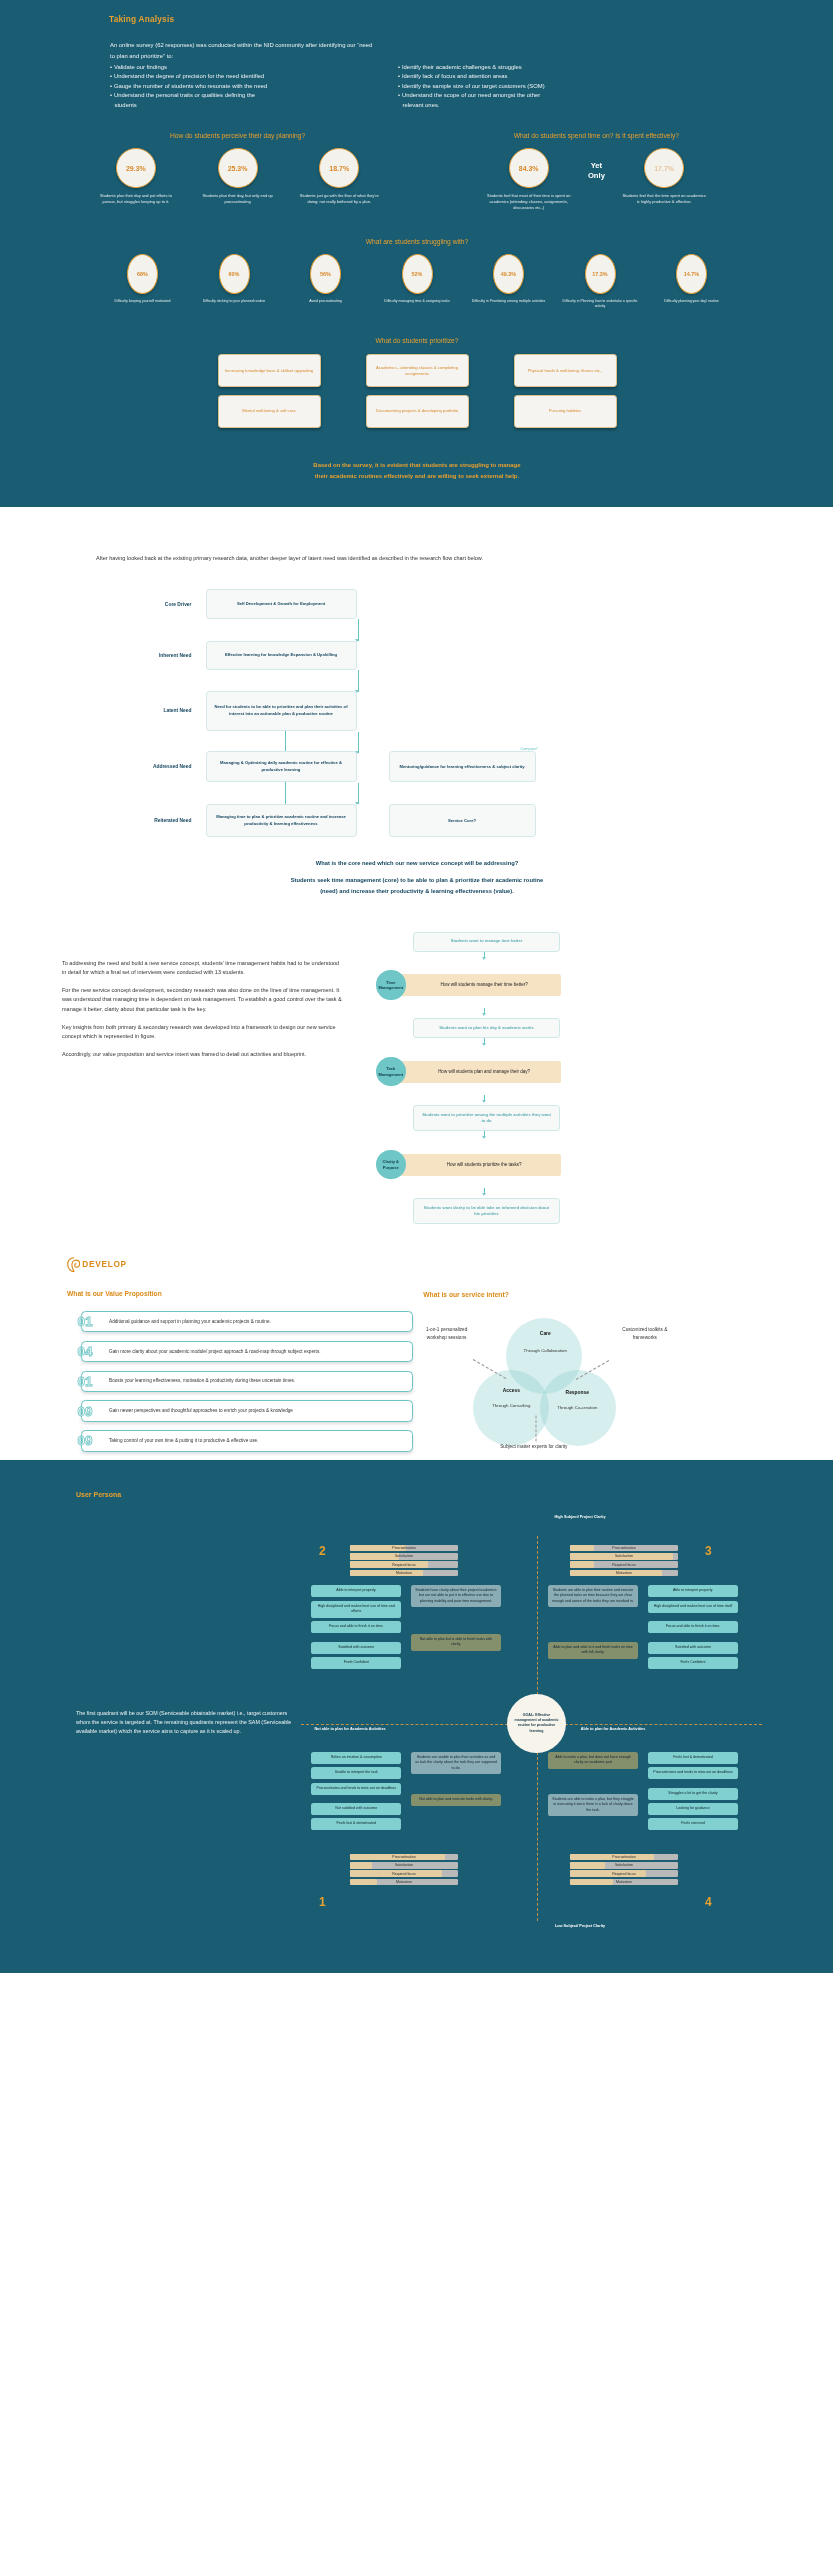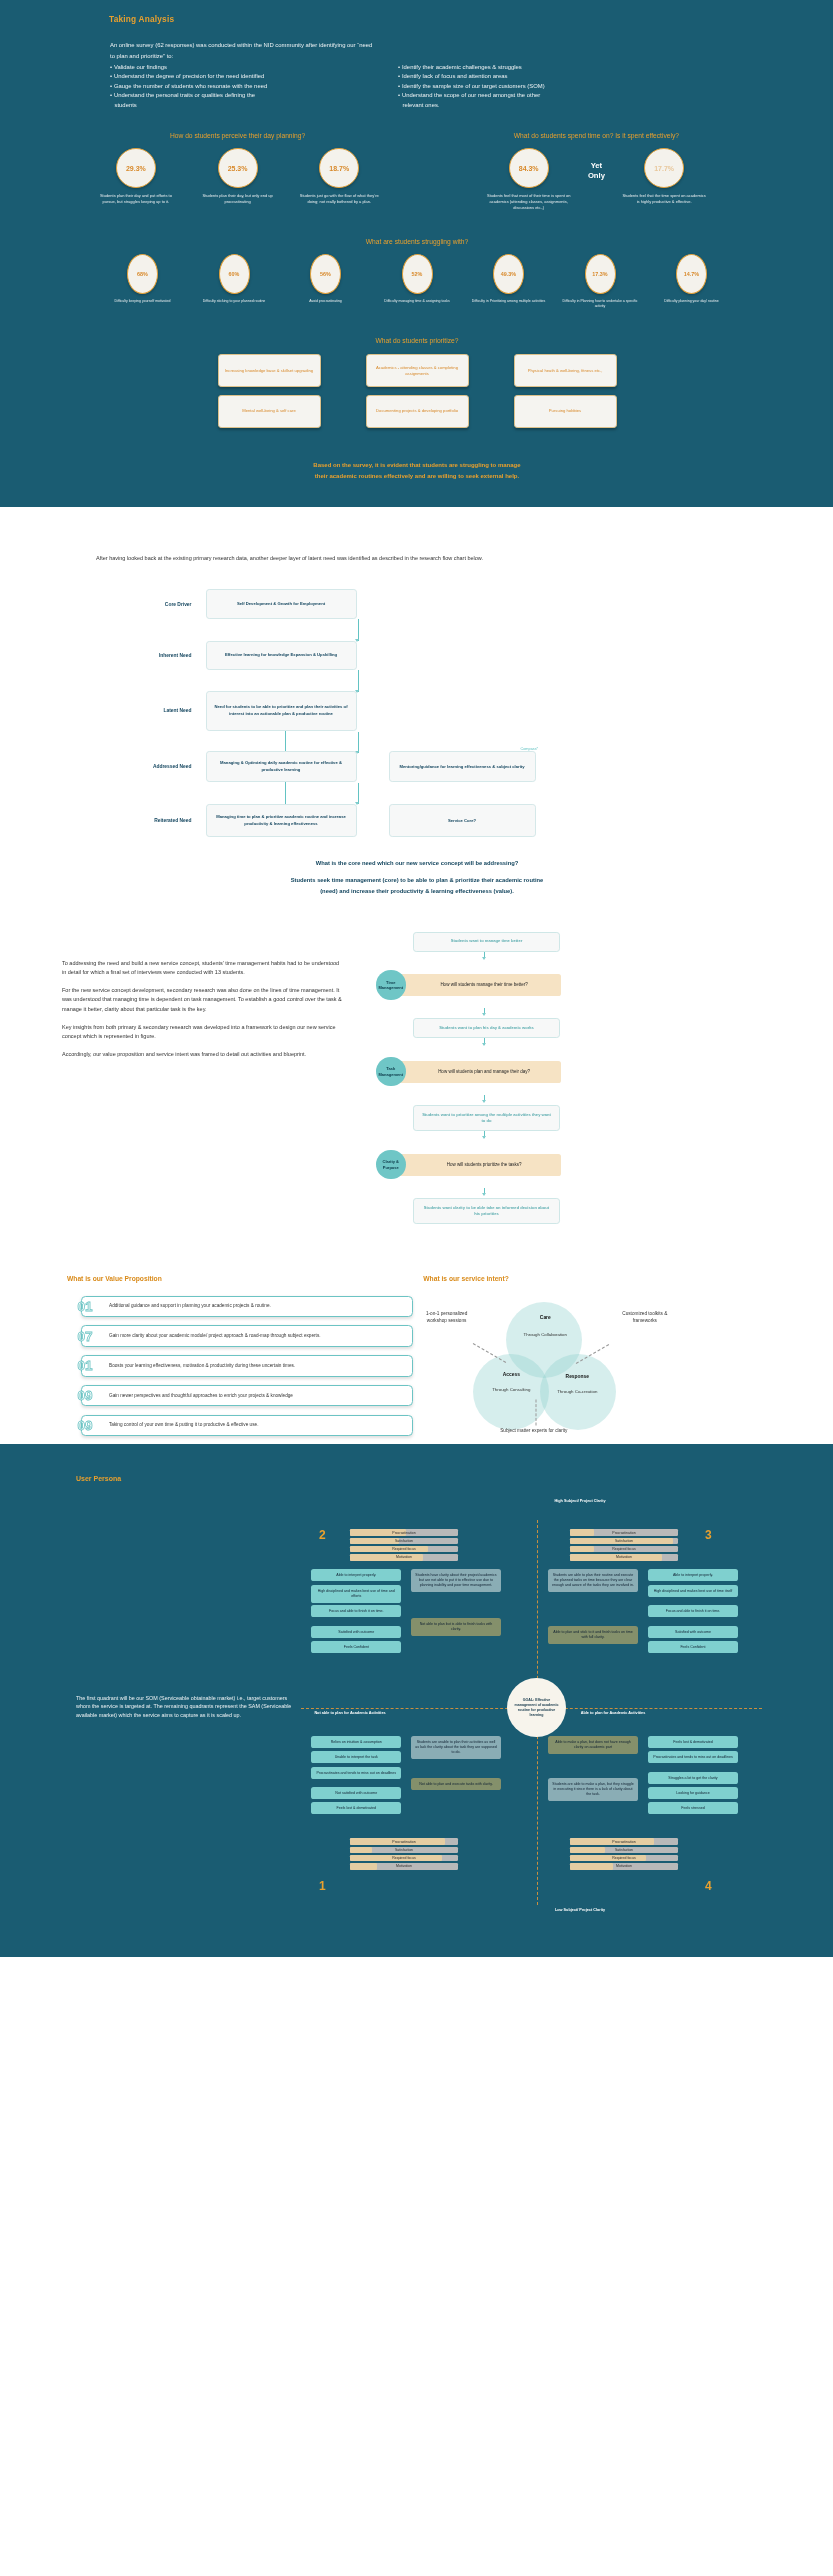--- a/index.html
+++ b/index.html
@@ -111,21 +111,21 @@
   }
   .tm-bar {
     position:absolute; left:14.7px; top:3.8px; height:22px; width:170px;
     background:#f6e3c4; border-radius:2.6px;
     display:flex; align-items:center; justify-content:center;
     font-size:4.5px; color:#222; padding-left:16.7px;
   }
 
   
   .develop-sec { background:#fff; padding:26px 0 0 0; }
-  .dev-cols { display:flex; margin-top:18px; padding:0 67px; gap:10.3px; }
+  .dev-cols { display:flex; margin-top:18px; padding:0 67px; gap:10.3px;align-items:center; }
   .dev-left { width:346px; }
   .dev-right { flex:1; }
   .dev-h { color:#d98a19; font-size:6.7px; font-weight:bold; }
   .vp-list { margin-top:14px; }
   .vp-item { display:flex; align-items:stretch; margin-bottom:8.3px; }
   .vp-num {
     font-size:13.5px; font-weight:bold; color:#fff; width:36px;
     -webkit-text-stroke:0.8px #6cc4c4; text-stroke:0.8px #6cc4c4;
     display:flex; align-items:center; justify-content:center; position:relative; z-index:2;
     margin-right:-22px;
@@ -397,31 +397,37 @@
       <div style="position:relative;height:10.3px;">
         <div class="vline" style="left:108px; top:0; height:6.4px;"></div>
         <div class="vtri" style="left:106px; top:5.1px;"></div>
       </div>
       <div class="tm-stmt">Students want clarity to be able take an informed decision about his priorities</div>
     </div>
   </div>
 </section>
 
 <section class="develop-sec">
+  <div class="stage-head">
+    <svg class="stage-logo" viewBox="0 0 40 44">
+      <path d="M20 2 C9 2 2 11 2 21 C2 31 10 42 20 42 C18 36 14 31 14 23 C14 15 18 9 26 9 C33 9 36 14 36 19 C36 25 32 29 27 29 C24 29 22 27 22 24 C22 21 24 19 27 19" fill="none" stroke="#d98a19" stroke-width="3.2"></path>
+    </svg>
+    <span class="stage-name">DEVELOP</span>
+  </div>
 
   <div class="dev-cols">
     <div class="dev-left">
       <div class="dev-h">What is our Value Proposition</div>
       <div class="vp-list">
         <div class="vp-item">
           <div class="vp-num">01</div>
           <div class="vp-box">Additional guidance and support in planning your academic projects &amp; routine.</div>
         </div>
         <div class="vp-item">
-          <div class="vp-num">07</div>
+          <div class="vp-num">04</div>
           <div class="vp-box">Gain more clarity about your academic module/ project approach &amp; road-map through subject experts.</div>
         </div>
         <div class="vp-item">
           <div class="vp-num">01</div>
           <div class="vp-box">Boosts your learning effectiveness, motivation &amp; productivity during these uncertain times.</div>
         </div>
         <div class="vp-item">
           <div class="vp-num">09</div>
           <div class="vp-box">Gain newer perspectives and thoughtful approaches to enrich your projects &amp; knowledge</div>
         </div>

